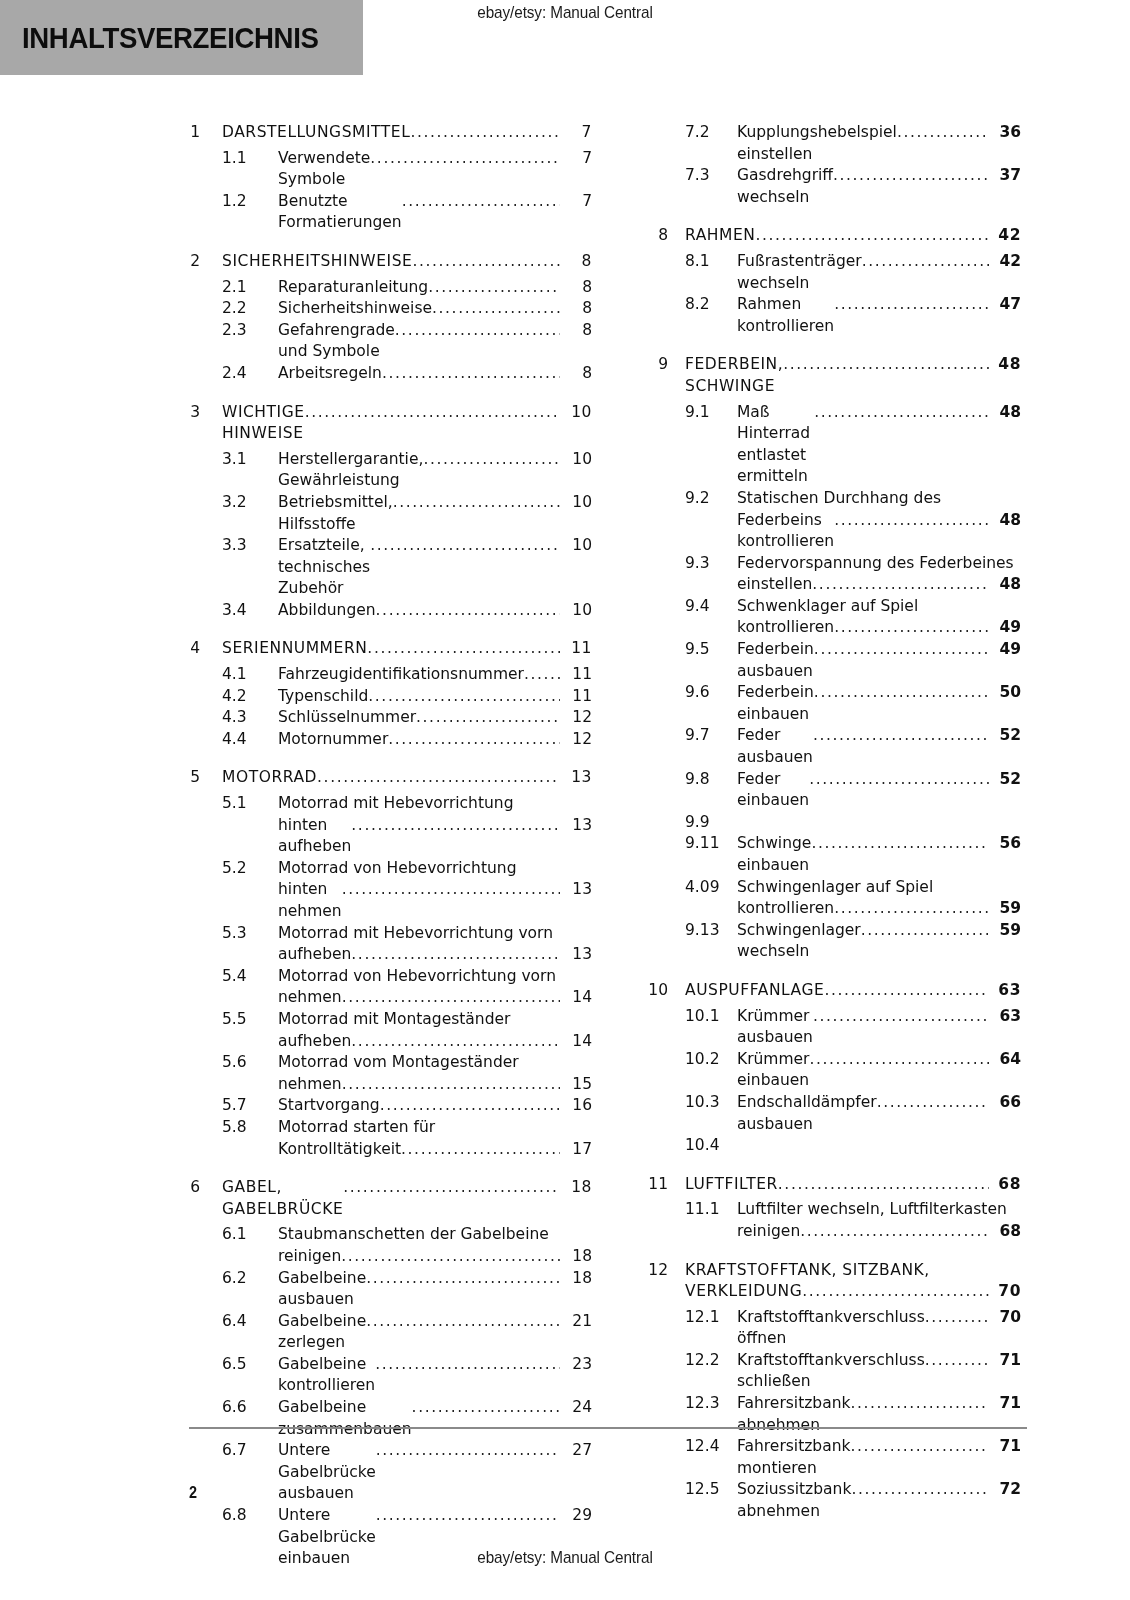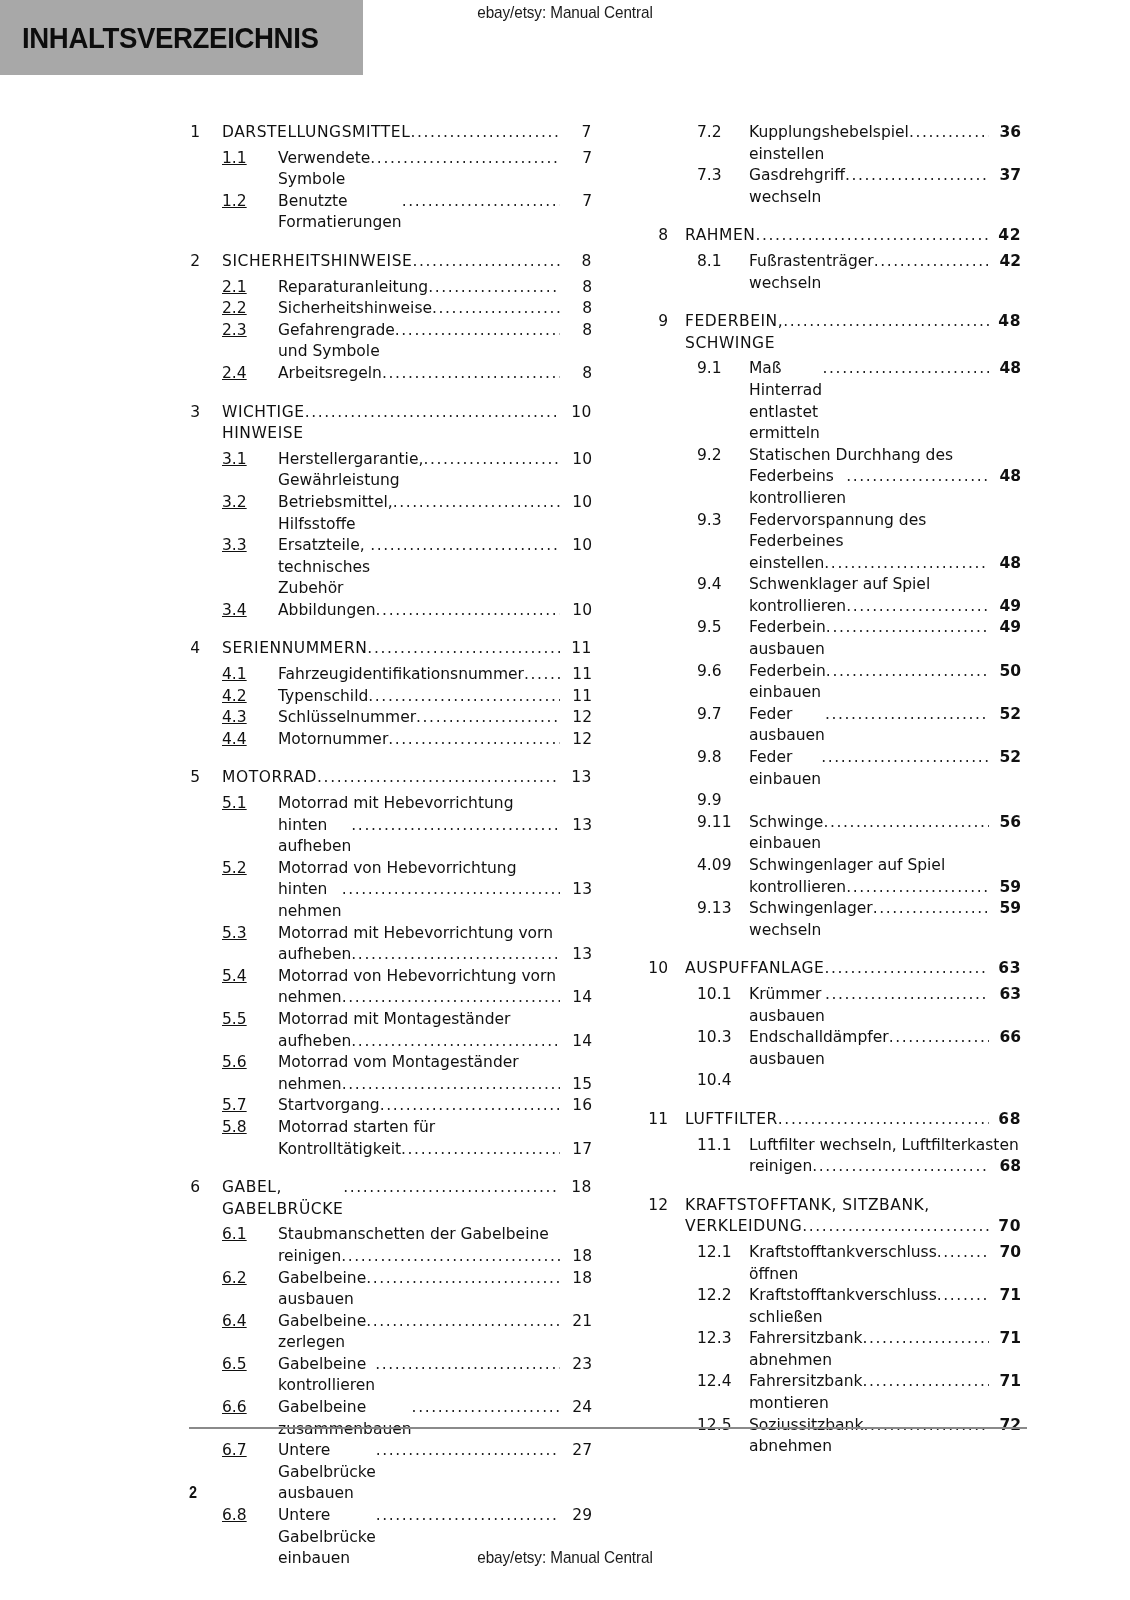--- a/index.html
+++ b/index.html
@@ -94,23 +94,23 @@
     flex: 0 0 auto;
     text-align: left;
     font-family: "DejaVu Sans", sans-serif;
     letter-spacing: 0px;
   }
   .chapter .num {
     text-align: right;
     font-size: 15.5px;
   }
   .col-left  .chapter .num { width: 22px; margin-right: 22px; }
-  .col-left  .section .num { width: 38px; margin-left: 44px; margin-right: 18px; text-decoration: underline; }
+  .col-left  .section .num { width: 38px; margin-left: 44px; margin-right: 18px; }
   .col-right .chapter .num { width: 27px; margin-right: 17px; }
-  .col-right .section .num { width: 44px; margin-left: 56px; margin-right: 8px; }
+  .col-right .section .num { width: 44px; margin-left: 44px; margin-right: 8px; }
 
   .title-wrap {
     flex: 1 1 auto;
     min-width: 0;
   }
   .chapter .title-wrap {
     letter-spacing: 0.55px;
   }
   .line {
     display: flex;
@@ -579,20 +579,30 @@
       <div class="entry section">
         <div class="num">8.1</div>
         <div class="title-wrap">
           <div class="line">
             <span class="label">Fußrastenträger wechseln </span>
             <span class="leader"></span>
             <span class="page">42</span>
           </div>
         </div>
       </div>
+      <div class="entry section">
+        <div class="num">8.2</div>
+        <div class="title-wrap">
+          <div class="line">
+            <span class="label">Rahmen kontrollieren </span>
+            <span class="leader"></span>
+            <span class="page">47</span>
+          </div>
+        </div>
+      </div>
       <div class="entry chapter">
         <div class="num">9</div>
         <div class="title-wrap">
           <div class="line">
             <span class="label">FEDERBEIN, SCHWINGE </span>
             <span class="leader"></span>
             <span class="page">48</span>
           </div>
         </div>
       </div>
@@ -731,20 +741,30 @@
           </div>
         </div>
       </div>
       <div class="entry section">
         <div class="num">10.1</div>
         <div class="title-wrap">
           <div class="line">
             <span class="label">Krümmer ausbauen </span>
             <span class="leader"></span>
             <span class="page">63</span>
+          </div>
+        </div>
+      </div>
+      <div class="entry section">
+        <div class="num">10.2</div>
+        <div class="title-wrap">
+          <div class="line">
+            <span class="label">Krümmer einbauen </span>
+            <span class="leader"></span>
+            <span class="page">64</span>
           </div>
         </div>
       </div>
       <div class="entry section">
         <div class="num">10.3</div>
         <div class="title-wrap">
           <div class="line">
             <span class="label">Endschalldämpfer ausbauen </span>
             <span class="leader"></span>
             <span class="page">66</span>

